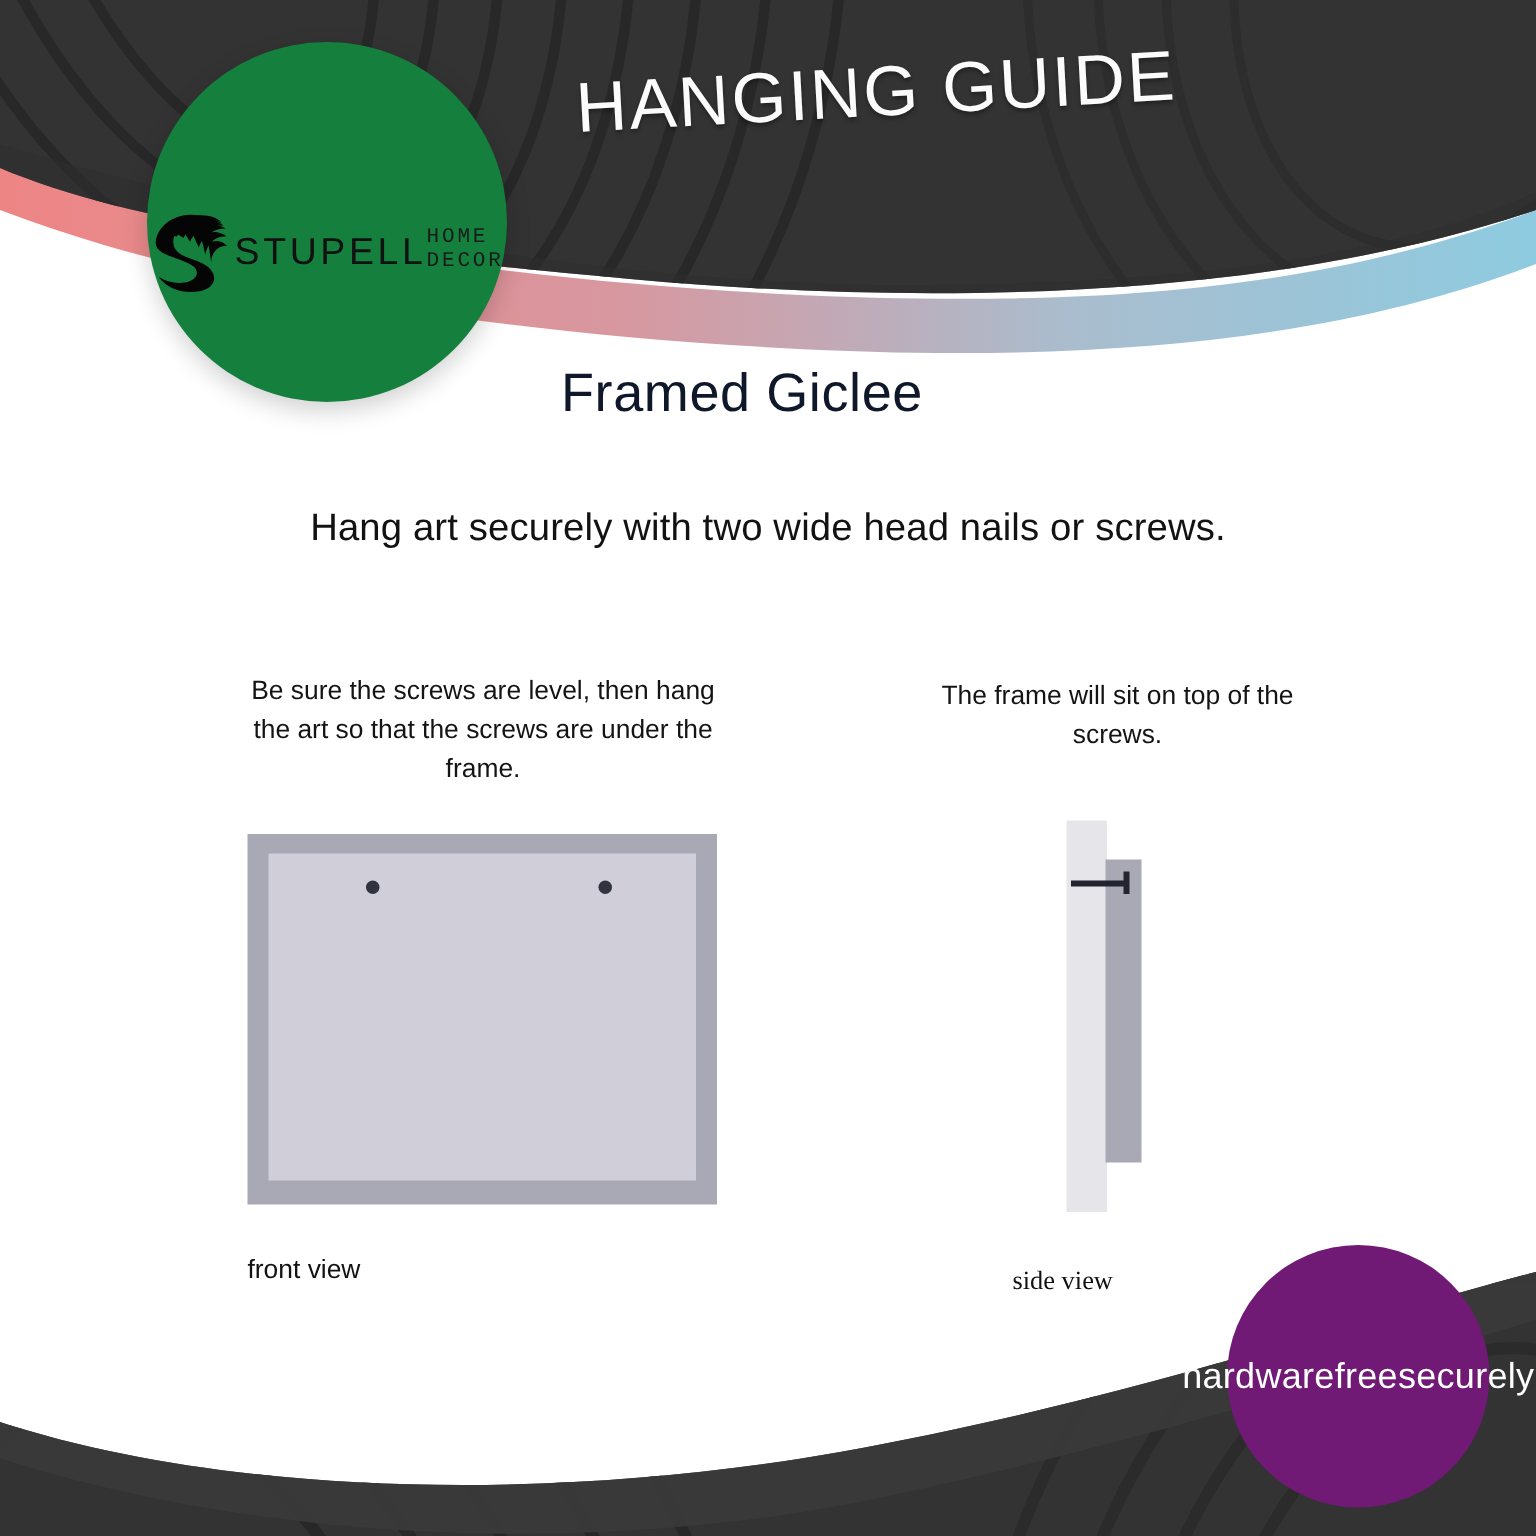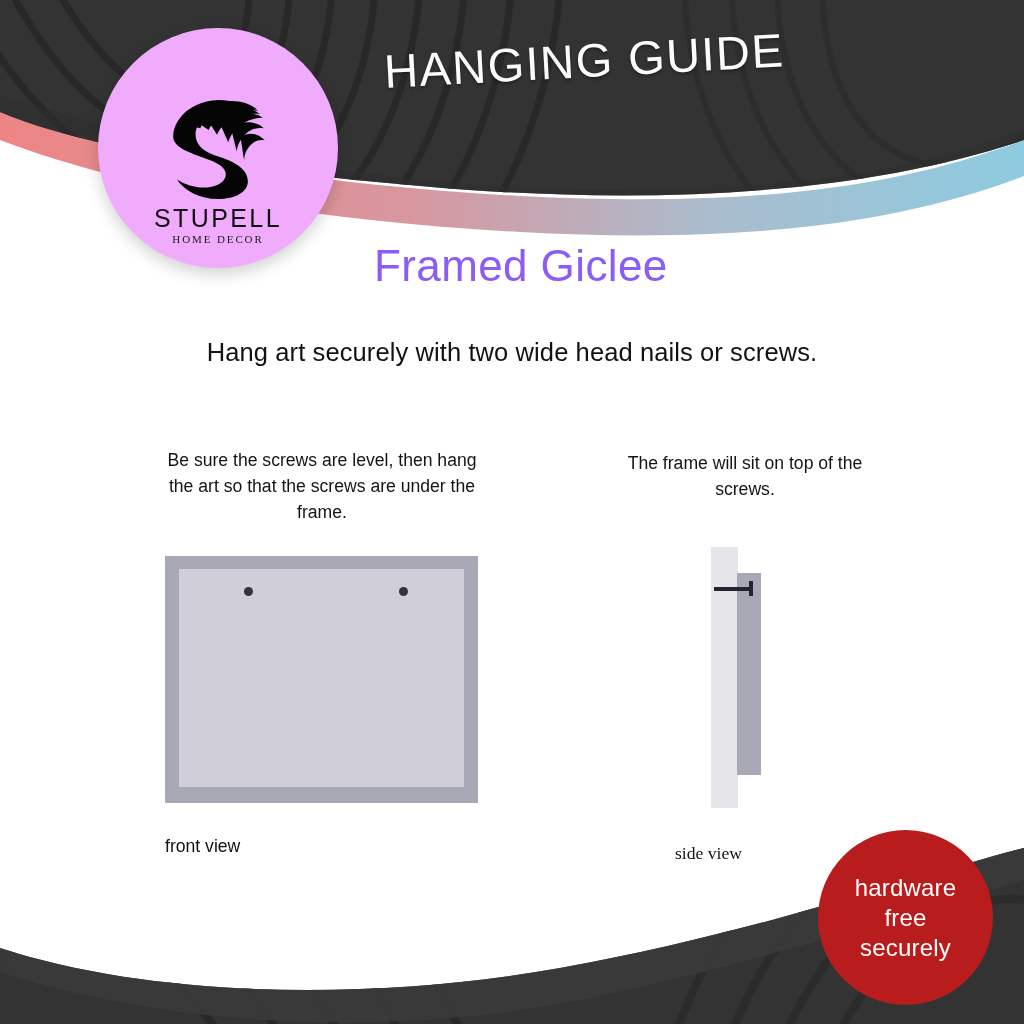--- a/index.html
+++ b/index.html
@@ -19,36 +19,36 @@
 
   
   .wave-layer { position: absolute; left: 0; top: 0; width: 1024px; height: 1024px; pointer-events: none; }
 
   
   .logo-badge {
     position: absolute;
     left: 98px; top: 28px;
     width: 240px; height: 240px;
     border-radius: 50%;
-    background: #f0abfc;
+    background: #15803d;
     box-shadow: 0 6px 16px rgba(0,0,0,0.18);
-    display: flex; flex-direction: column;
+    display: flex; flex-direction: row;
     align-items: center; justify-content: center;
     padding-top: 36px;
     z-index: 30;
   }
   .logo-mark { width: 112px; height: 112px; display:block; }
   .logo-word {
     font-family: "Liberation Sans", sans-serif;
     font-size: 25px; letter-spacing: 2.4px;
     color: #111; margin-top: 4px; font-weight: 400;
   }
   .logo-sub {
-    font-family: Liberation Serif, serif;
-    font-size: 11px; letter-spacing: 1.9px;
+    font-family: Liberation Mono, monospace;
+    font-size: 14px; letter-spacing: 1.9px;
     color: #1a1a1a; margin-top: 0; font-weight: 400;
   }
 
   
   .header-title {
     position: absolute;
     left: 384px; top: 44px;
     font-size: 47px;
     letter-spacing: 1.5px;
     color: #fbfbfb;
@@ -57,22 +57,22 @@
     transform-origin: left center;
     text-shadow: 0 2px 3px rgba(0,0,0,0.35);
     z-index: 20;
     white-space: nowrap;
   }
 
   
   .product-type {
     position: absolute;
     left: 374px; top: 241px;
-    font-size: 44px;
-    color: #8b5cf6;
+    font-size: 36px;
+    color: #0f172a;
     font-weight: 400;
     letter-spacing: 0.4px;
     z-index: 12;
   }
 
   
   .main-instruction {
     position: absolute;
     left: 0; top: 338px; width: 1024px;
     text-align: center;
@@ -163,22 +163,22 @@
   }
   .label-front { left: 165px; top: 836px; width: 313px; }
   .label-side  { left: 675px; top: 843px; width: 160px; font-family: Liberation Serif, serif; }
 
   
   .hardware-badge {
     position: absolute;
     left: 818px; top: 830px;
     width: 175px; height: 175px;
     border-radius: 50%;
-    background: #b91c1c;
-    display: flex; flex-direction: column;
+    background: #701a75;
+    display: flex; flex-direction: row;
     align-items: center; justify-content: center;
     z-index: 40;
   }
   .hardware-badge span {
     display: block;
     color: #ffffff;
     font-size: 24px;
     line-height: 30px;
     text-align: center;
     font-weight: 400;

